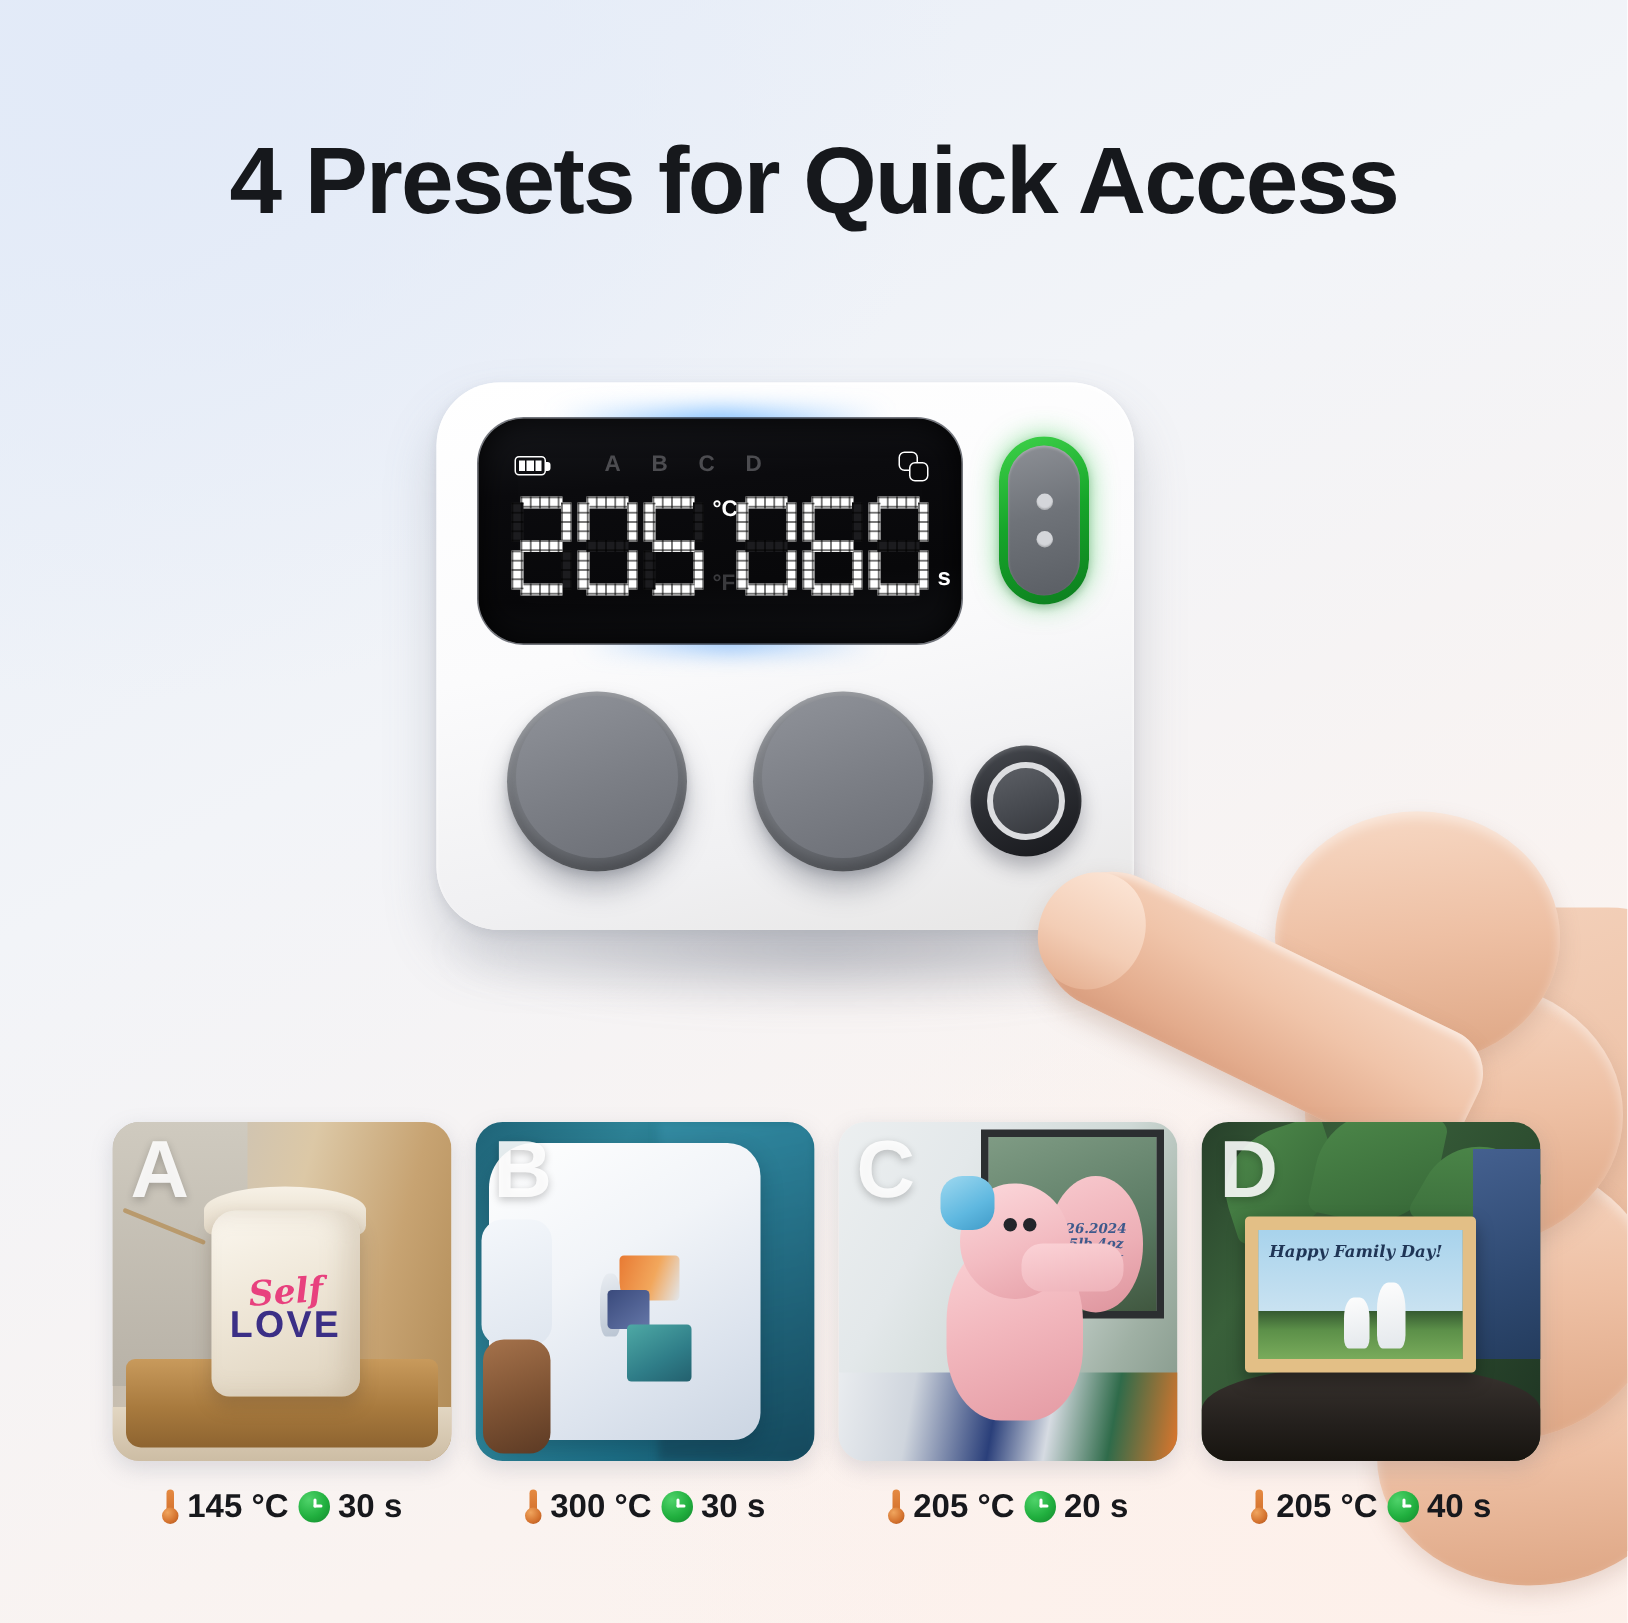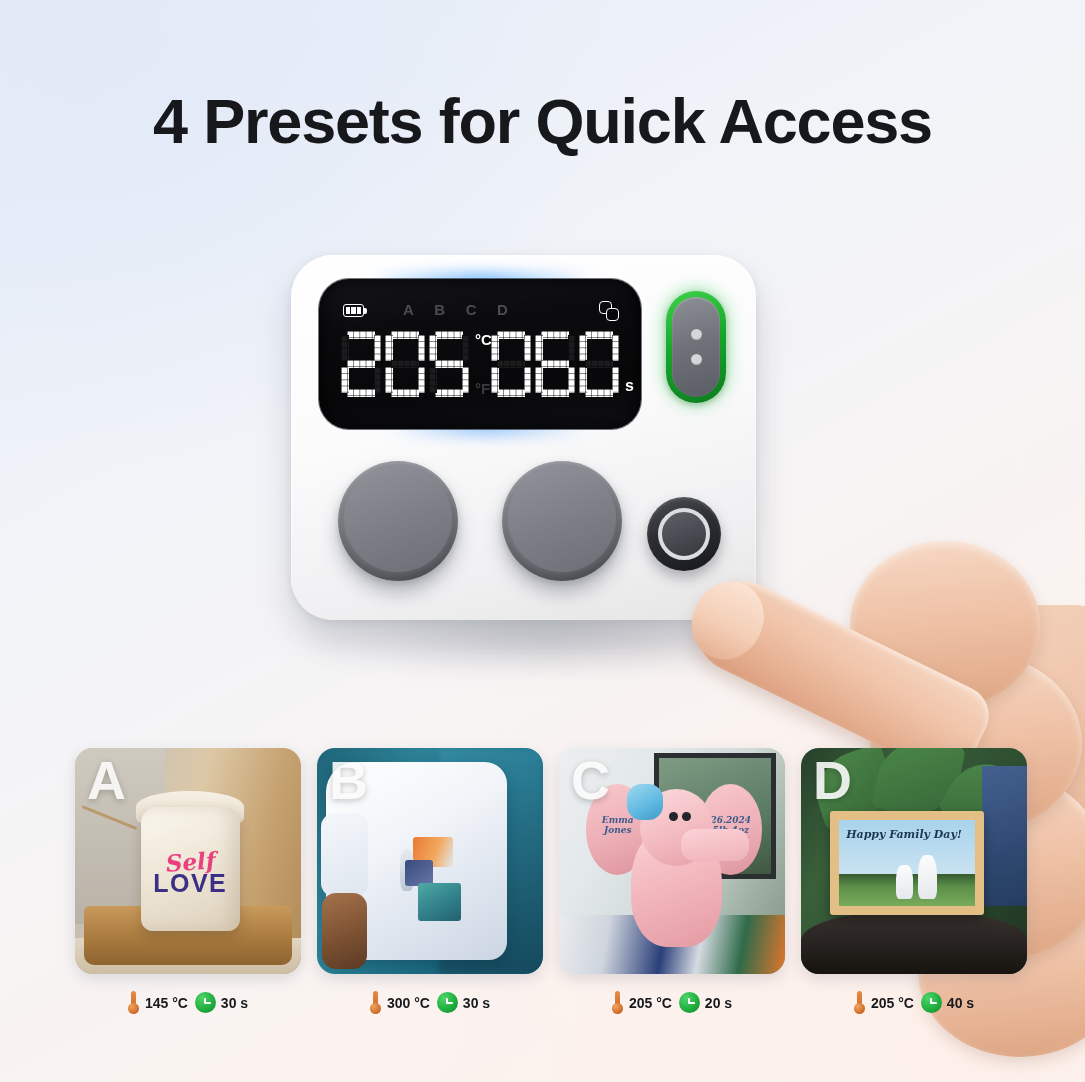--- a/index.html
+++ b/index.html
@@ -363,21 +363,21 @@
     z-index: 6;
     line-height: 1.05;
   }
 
   .card-caption {
     margin-top: 17px;
     display: flex;
     align-items: center;
     justify-content: center;
     gap: 7px;
-    font-size: 14px;
+    font-size: 22px;
     font-weight: bold;
     color: #17181c;
     white-space: nowrap;
   }
   .cap-item { display: flex; align-items: center; gap: 5px; }
 
   
   .thermo { position: relative; width: 12px; height: 23px; }
   .thermo-stem {
     position: absolute; left: 3.5px; top: 0;
@@ -834,24 +834,20 @@
           <span>30 s</span>
         </span>
       </div>
     </div>
 
     <div class="card-col">
       <div class="card">
         <div class="scene-c">
           <div class="c-window"></div>
           <div class="c-cloth"></div>
-          <div class="c-ear c-ear-l">
-            <div class="c-ear-text">Emma
-Jones</div>
-          </div>
           <div class="c-ear c-ear-r">
             <div class="c-ear-text">26.2024
 5lb 4oz
 8:4 AM</div>
           </div>
           <div class="c-body"></div>
           <div class="c-head">
             <div class="c-eye c-eye-l"></div>
             <div class="c-eye c-eye-r"></div>
           </div>

